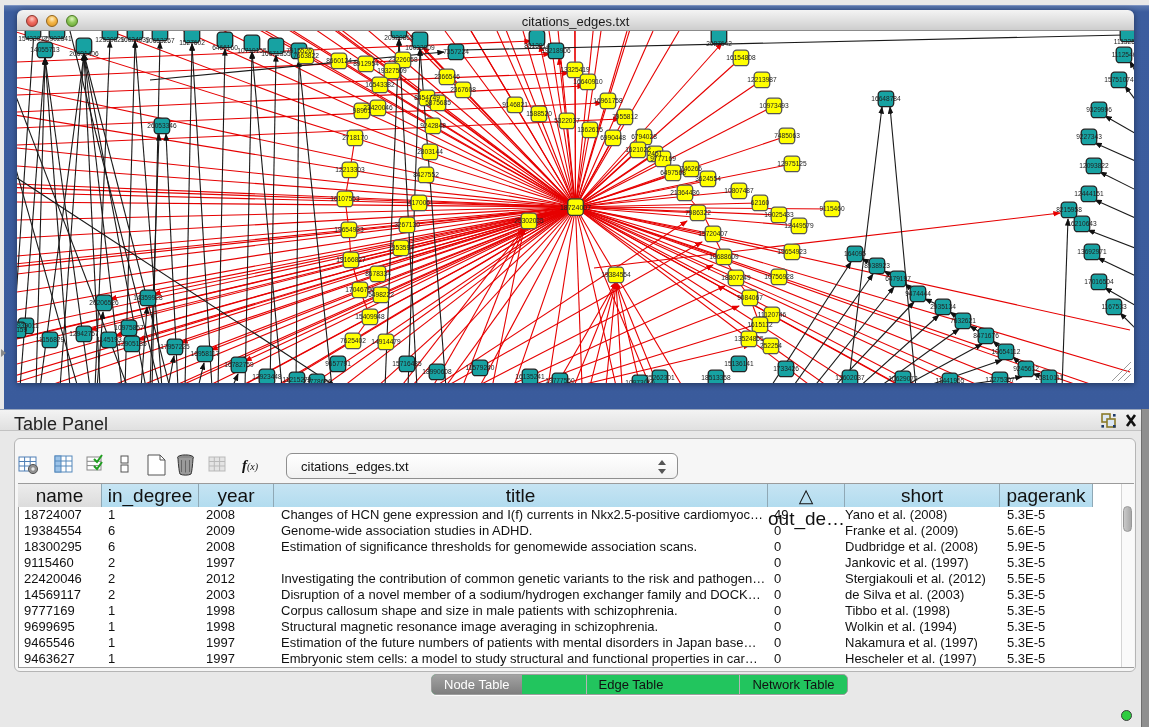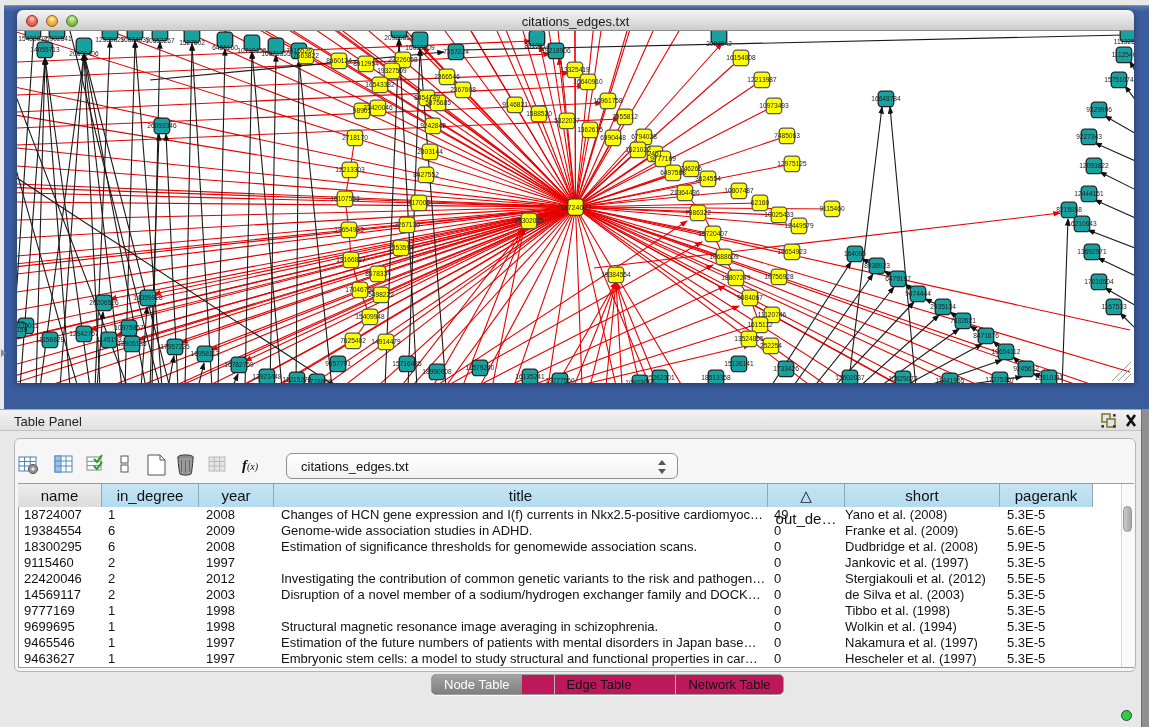--- a/index.html
+++ b/index.html
@@ -22,52 +22,52 @@
 #tl-y { left:29px; background:radial-gradient(circle at 50% 30%,#ffeec2,#f3b546 45%,#d9921f); border:1px solid #93641a; }
 #tl-g { left:49px; background:radial-gradient(circle at 50% 30%,#e0f5c0,#8cc757 45%,#64a032); border:1px solid #4c7a23; }
 #canvas { position:absolute; left:17px; top:31px; width:1117px; height:352px;
   background:#fff; overflow:hidden; }
 
 #panel { position:absolute; left:0; top:409px; width:1149px; height:318px;
   background:#e8e8e8; }
 #phead { position:absolute; left:0; top:0; width:1149px; height:22px;
   background:linear-gradient(180deg,#f3f3f3,#e0e0e0); border-top:1px solid #9aa7bd;
   border-bottom:1px solid #c2c2c2; }
-#phead .t { position:absolute; left:14px; top:4px; font-size:13px; color:#222; }
+#phead .t { position:absolute; left:14px; top:4px; font-size:18px; color:#222; }
 #pbody { position:absolute; left:14px; top:29px; width:1122px; height:234px;
   background:#f6f6f6; border:1px solid #b5b5b5; border-radius:6px; }
 
 .ticon { position:absolute; top:44px; }
 #combo { position:absolute; left:286px; top:44px; width:392px; height:26px;
   background:linear-gradient(180deg,#fff,#f2f2f2); border:1px solid #8f8f8f;
   border-radius:6px; }
 #combo .txt { position:absolute; left:14px; top:5px; font-size:13px; color:#111; }
 
 #tview { position:absolute; left:18px; top:483px; width:1116px; height:185px;
   background:#fff; border:1px solid #9b9b9b; }
 .hdr { position:absolute; top:484px; height:23px; background:linear-gradient(180deg,#c6e4f3,#b2dcef);
-  border-right:1px solid #8fa8b5; font-size:15px; color:#111; text-align:center;
+  border-right:1px solid #8fa8b5; font-size:19px; color:#111; text-align:center;
   line-height:23px; }
 .trow { position:absolute; left:18px; width:1080px; height:16px; font-size:13px;
   color:#111; white-space:nowrap; }
 .trow span { position:absolute; top:0; }
 .c-name { left:6px; } .c-deg { left:90px; } .c-year { left:188px; }
 .c-title { left:263px; width:487px; overflow:hidden; }
 .c-out { left:756px; }
 .c-short { left:827px; width:155px; }
 .c-pr { left:989px; }
 
 #sbar { position:absolute; left:1121px; top:484px; width:13px; height:183px;
   background:#fafafa; border-left:1px solid #d5d5d5; }
 #sthumb { position:absolute; left:1123px; top:506px; width:9px; height:26px;
   background:linear-gradient(90deg,#c9c9c9,#a8a8a8); border-radius:5px; border:1px solid #979797; }
 
 #tabs { position:absolute; left:431px; top:674px; height:21px; display:flex;
-  border:1px solid #9d9d9d; border-radius:5px; overflow:hidden; background:#be185d;
-  box-shadow:0 1px 0 rgba(255,255,255,.8); }
+  border:1px solid #9d9d9d; border-radius:5px; overflow:hidden; background:#22c55e;
+  box-shadow:0 1px 0 rgba(255,255,255,.8);gap:32px; }
 .tab { font-size:13px; line-height:19px; padding:0 12px; color:#111; }
 .tab.sel { background:linear-gradient(180deg,#a2a2a2,#7e7e7e); color:#fff; }
 .tab + .tab { border-left:1px solid #b5b5b5;margin-left:32px; }
 
 #mem { position:absolute; right:36px; top:744px; font-size:11px; color:#222;font-weight:bold; }
 #memdot { position:absolute; right:17px; top:710px; width:11px; height:11px;
   border-radius:50%; background:#2ecc40; border:1px solid #3d3d3d; }
 #rstrip { position:absolute; left:1141px; top:409px; width:8px; height:318px;
   background:#8f8f8f; border-left:1px solid #6e6e6e; }
 </style></head>
@@ -806,20 +806,21 @@
       <span class="c-year">2003</span>
       <span class="c-title">Disruption of a novel member of a sodium/hydrogen exchanger family and DOCK…</span>
       <span class="c-out">0</span>
       <span class="c-short">de Silva et al. (2003)</span>
       <span class="c-pr">5.3E-5</span>
     </div>
 <div class="trow" style="top:603px">
       <span class="c-name">9777169</span>
       <span class="c-deg">1</span>
       <span class="c-year">1998</span>
+      <span class="c-title">Corpus callosum shape and size in male patients with schizophrenia.</span>
       <span class="c-out">0</span>
       <span class="c-short">Tibbo et al. (1998)</span>
       <span class="c-pr">5.3E-5</span>
     </div>
 <div class="trow" style="top:619px">
       <span class="c-name">9699695</span>
       <span class="c-deg">1</span>
       <span class="c-year">1998</span>
       <span class="c-title">Structural magnetic resonance image averaging in schizophrenia.</span>
       <span class="c-out">0</span>

